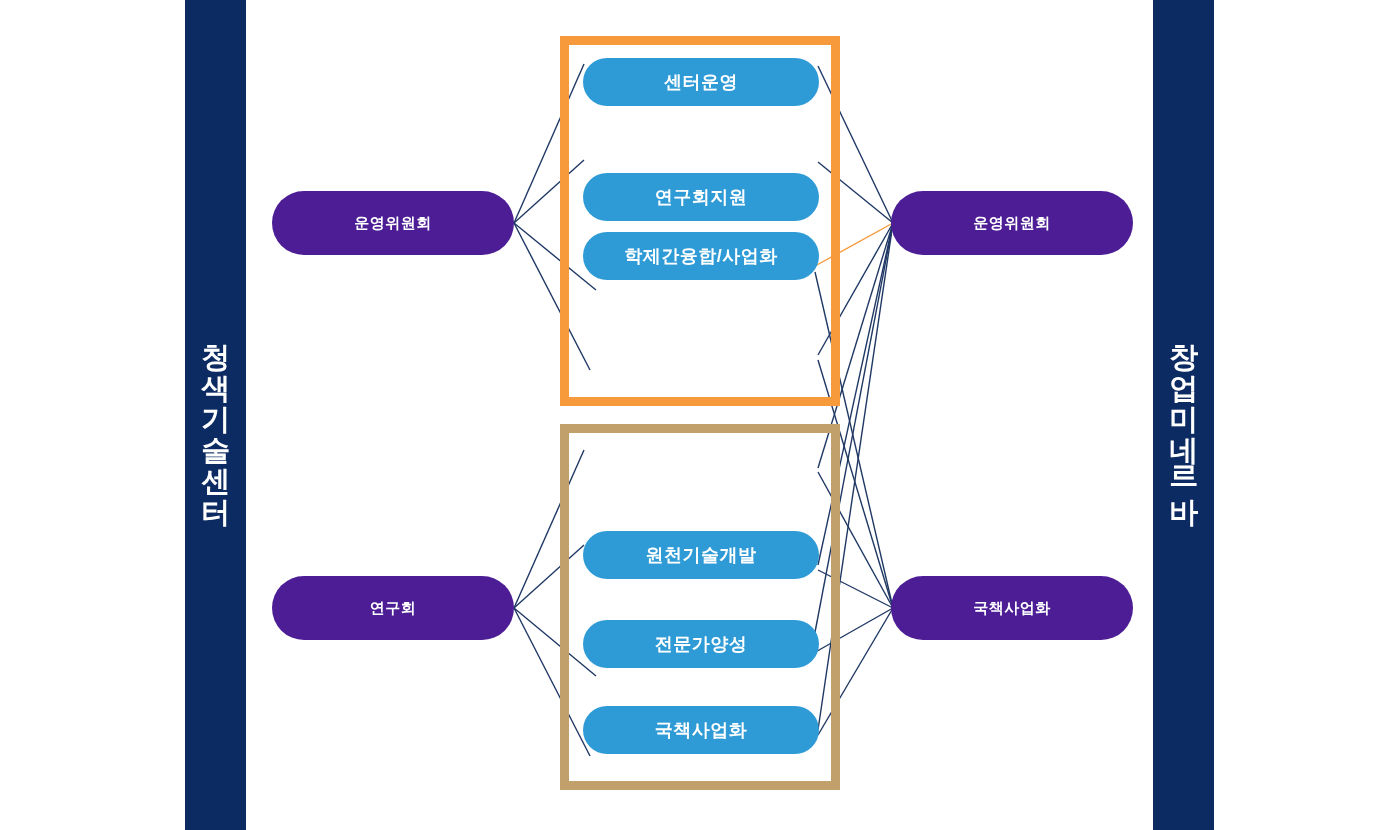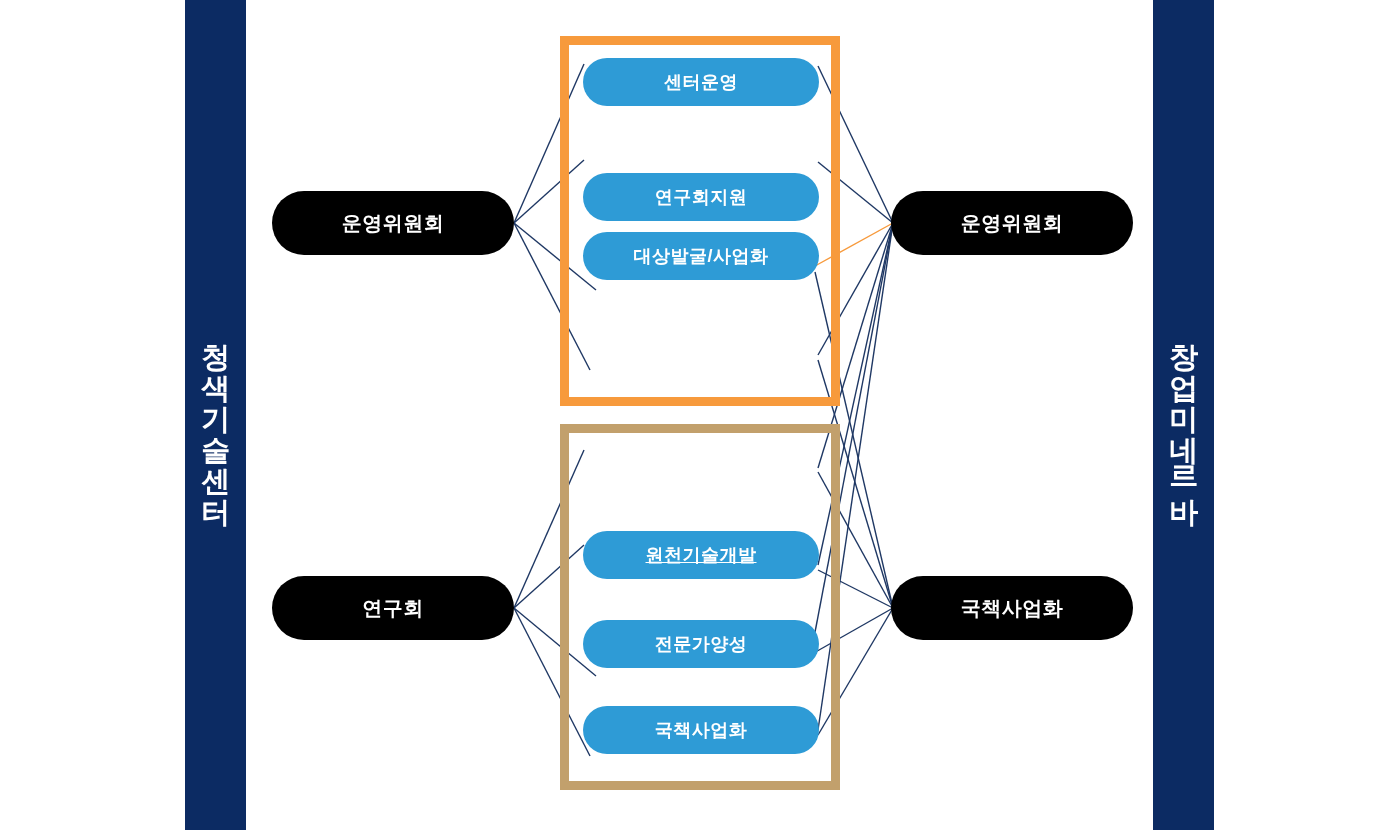--- a/index.html
+++ b/index.html
@@ -75,23 +75,23 @@
     align-items: center;
     justify-content: center;
     color: #ffffff;
     font-weight: bold;
     text-align: center;
     box-sizing: border-box;
   }
   .node-side {
     width: 242px;
     height: 64px;
-    background: #000000;
+    background: #4c1d95;
     border-radius: 32px;
-    font-size: 20px;
+    font-size: 15px;
     letter-spacing: 0.5px;
   }
   .node-item {
     width: 236px;
     height: 48px;
     background: #2E9BD6;
     border-radius: 30px;
     font-size: 18px;
     letter-spacing: 0.5px;
   }
@@ -102,21 +102,21 @@
   
   #node-right-top    { left: 891px; top: 191px; }
   #node-right-bottom { left: 891px; top: 576px; }
   
   #node-item-0 { left: 583px; top: 58px; }
   #node-item-1 { left: 583px; top: 147px; margin-top: 26px; }
   #node-item-2 { left: 583px; top: 232px; }
   #node-item-3 { left: 583px; top: 320px; }
   
   #node-item-4 { left: 583px; top: 441px; }
-  #node-item-5 { left: 583px; top: 531px; text-decoration: underline; }
+  #node-item-5 { left: 583px; top: 531px; }
   #node-item-6 { left: 583px; top: 620px; }
   #node-item-7 { left: 583px; top: 706px; }
 </style>
 </head>
 <body>
 
 <div id="stage">
 
   <svg id="connectors" viewBox="0 0 1400 830" xmlns="http://www.w3.org/2000/svg">
 
@@ -161,19 +161,19 @@
   </div>
 
   <div id="node-left-top" class="node node-side">운영위원회</div>
   <div id="node-left-bottom" class="node node-side">연구회</div>
 
   <div id="node-right-top" class="node node-side">운영위원회</div>
   <div id="node-right-bottom" class="node node-side">국책사업화</div>
 
   <div id="node-item-0" class="node node-item">센터운영</div>
   <div id="node-item-1" class="node node-item">연구회지원</div>
-  <div id="node-item-2" class="node node-item">대상발굴/사업화</div>
+  <div id="node-item-2" class="node node-item">학제간융합/사업화</div>
 
   <div id="node-item-5" class="node node-item">원천기술개발</div>
   <div id="node-item-7" class="node node-item">국책사업화</div>
   <div id="node-item-6" class="node node-item">전문가양성</div>
 
 </div>
 
 </body></html>

